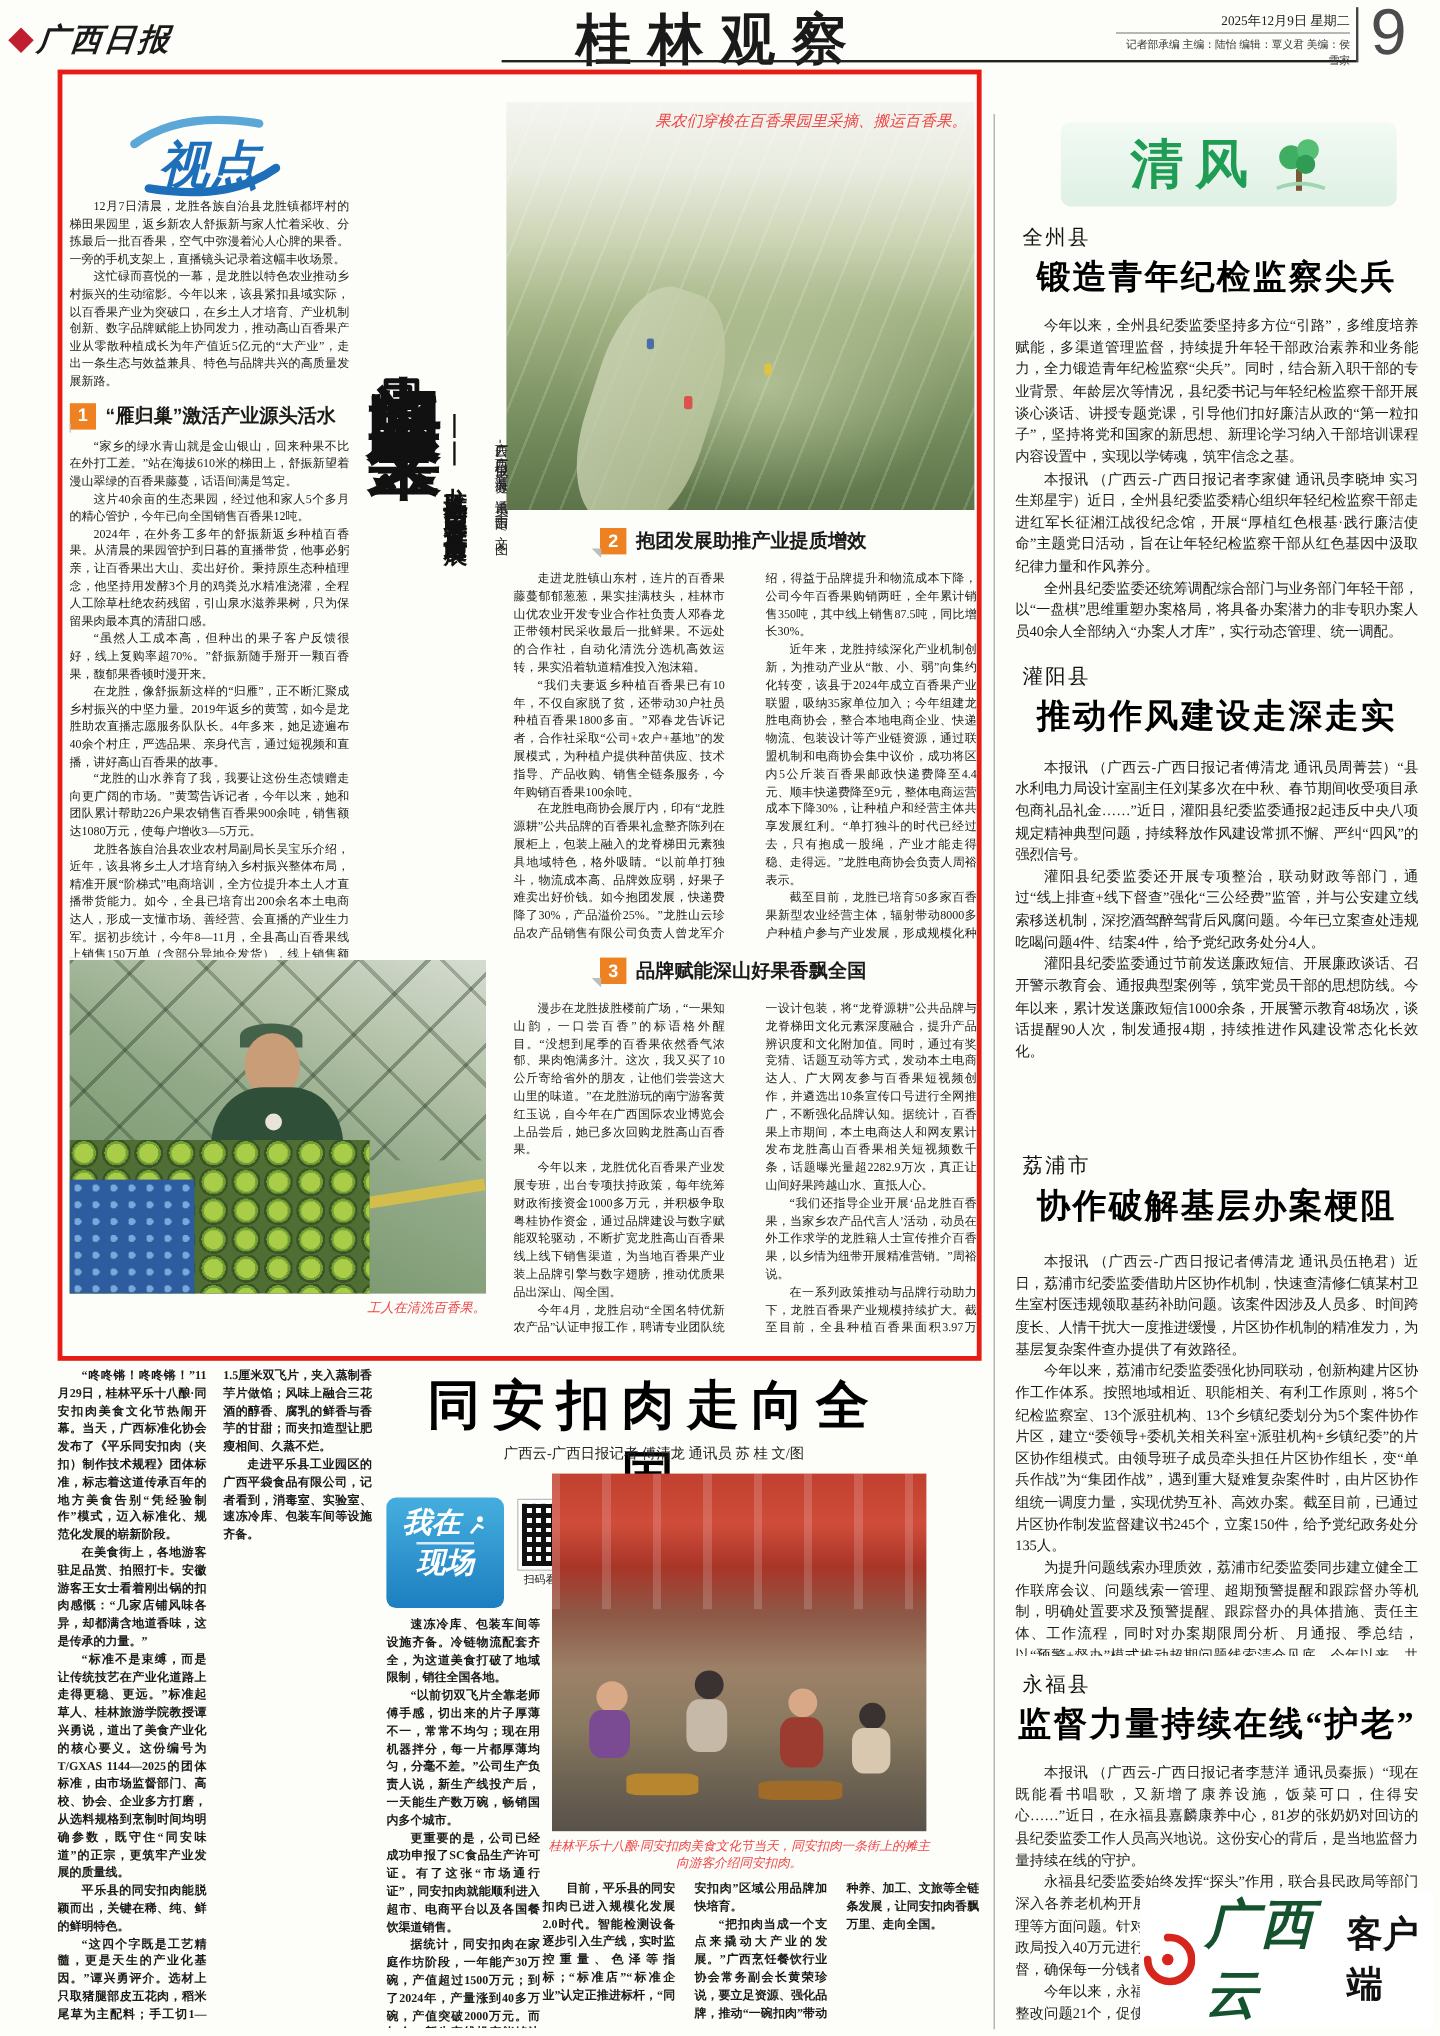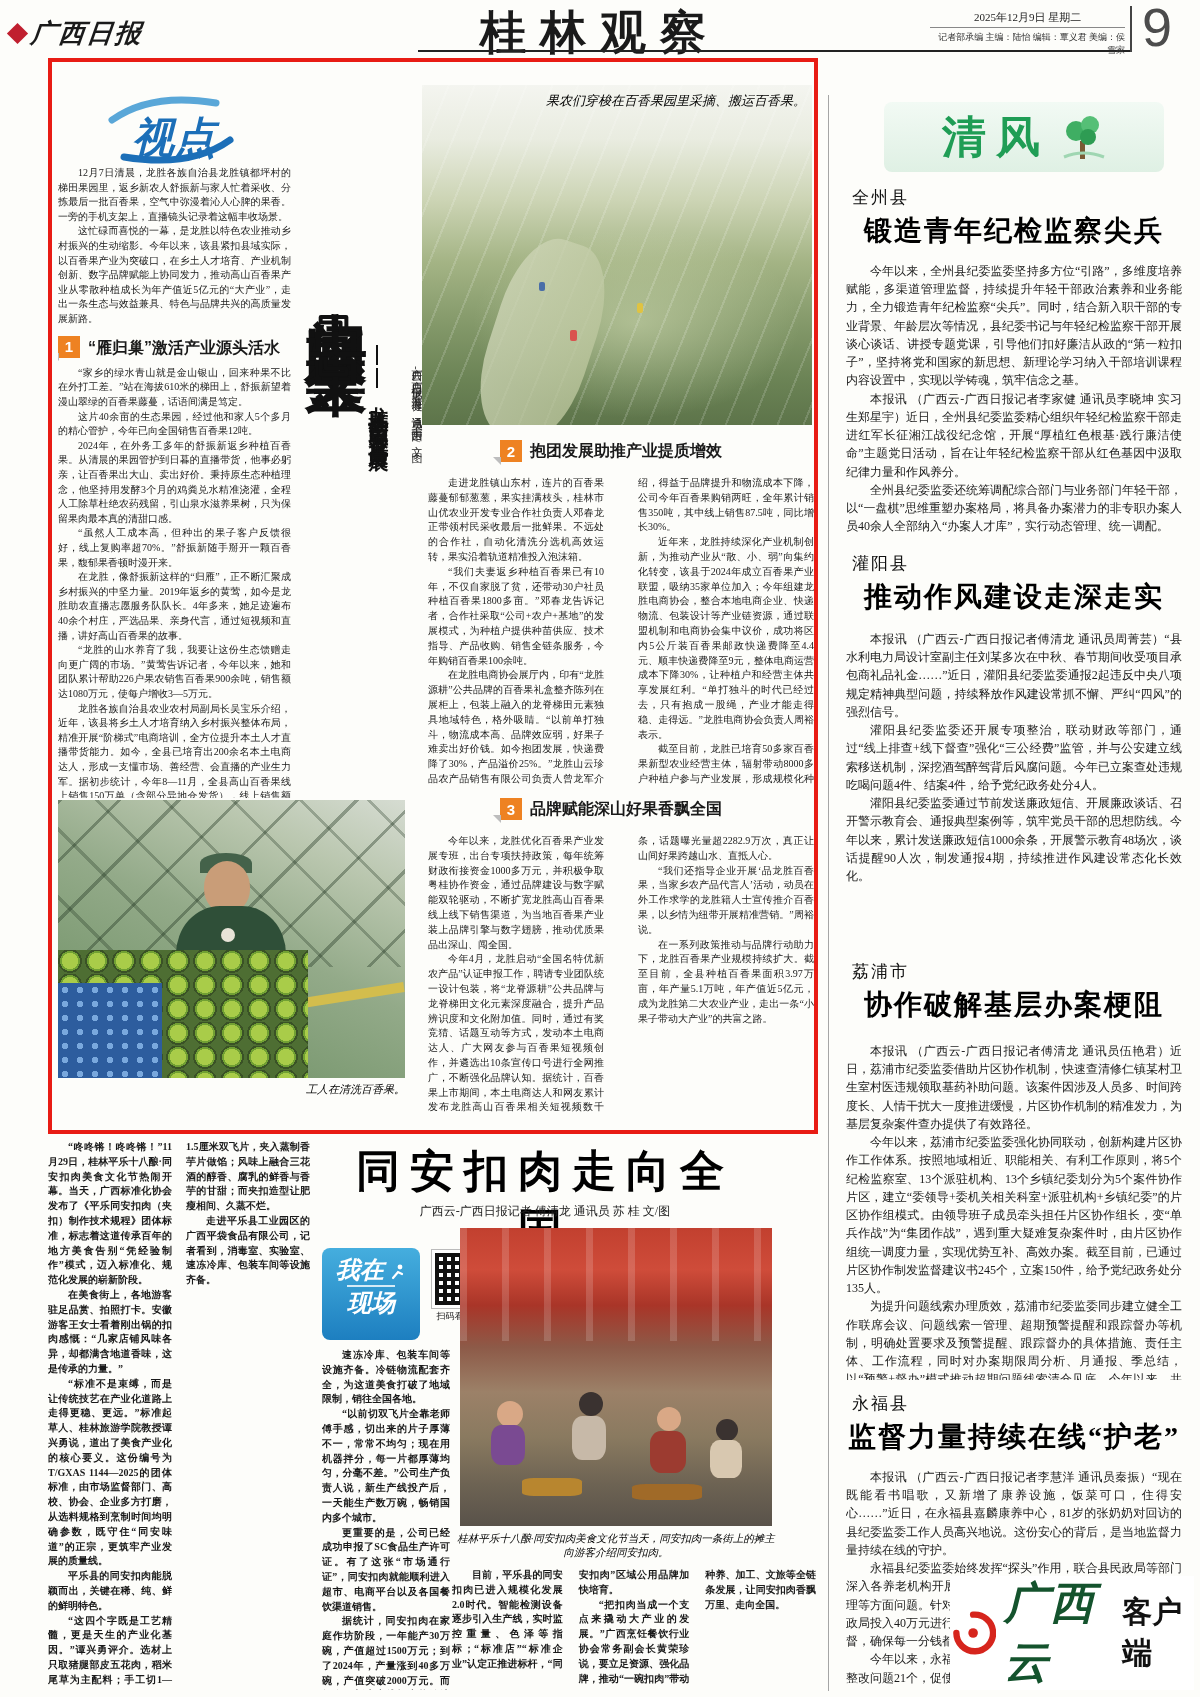--- a/index.html
+++ b/index.html
@@ -5,40 +5,40 @@
   html,body{margin:0;padding:0;background:#ffffff;}
   #canvas{position:relative;width:1200px;height:1697px;margin:0 auto;background:#fdfdfa;
           font-family:"Liberation Serif",serif;color:#1a1a1a;overflow:hidden;}
   .abs{position:absolute;}
   
   .masthead{display:flex;align-items:center;gap:6px;}
   .mast-diamond{width:15px;height:15px;background:#c01f2f;transform:rotate(45deg);display:inline-block;}
   .mast-text{font-size:26px;font-weight:bold;font-style:italic;transform:skewX(-6deg);letter-spacing:2px;}
   .section-title{font-family:"Liberation Sans",sans-serif;font-weight:900;font-size:46px;letter-spacing:14px;text-align:center;}
   .head-rule{background:#222;}
-  .dateline{font-size:11px;text-align:center;color:#222;}
+  .dateline{font-size:11px;text-align:right;color:#222;}
   .staffline{font-size:9px;text-align:right;color:#333;border-top:1px solid #888;padding-top:3px;margin-top:2px;}
   .pageno{font-family:"Liberation Sans",sans-serif;font-size:54px;color:#4c4c4c;}
   .pageno-rule{width:2px;background:#444;}
   
   .red-frame{border:4px solid #e81c14;background:transparent;}
   .para{margin:0;text-indent:2em;text-align:justify;}
   .body-text{font-size:10px;line-height:1.46;}
   .body-text-mid{font-size:10px;line-height:1.48;}
   .sec-head{display:flex;align-items:center;gap:8px;font-family:"Liberation Sans",sans-serif;font-weight:bold;font-size:16px;margin:9px 0 7px 0;}
   .sec-badge{position:relative;width:22px;height:22px;background:#ee8222;color:#fff;display:flex;align-items:center;justify-content:center;
              font-size:15px;font-weight:bold;font-family:"Liberation Sans",sans-serif;flex:0 0 auto;}
   .sec-badge .fold{position:absolute;left:-7px;bottom:-3px;width:0;height:0;border-top:8px solid #bdbdbd;border-left:8px solid transparent;}
   .cols2{column-count:2;column-gap:34px;column-fill:auto;height:100%;overflow:hidden;}
   .cols3{column-count:3;column-gap:16px;column-fill:auto;height:100%;overflow:hidden;}
   .vert{writing-mode:vertical-rl;}
   .main-headline{font-family:"Liberation Sans",sans-serif;font-weight:900;font-size:62px;letter-spacing:7px;color:#111;}
   .main-subtitle{font-family:"Liberation Sans",sans-serif;font-weight:bold;font-size:20px;letter-spacing:3px;color:#111;}
   .main-byline{font-size:11px;color:#222;letter-spacing:2px;}
-  .caption{font-style:italic;color:#000000;}
+  .caption{font-style:italic;color:#ef4444;}
   
   .photo-top{background:
       radial-gradient(ellipse 60% 40% at 55% 70%, rgba(210,220,180,.55), transparent 70%),
       linear-gradient(180deg,#f4f5f0 0%,#e9ece0 16%,#ccd4b4 34%,#a4b485 52%,#84996a 70%,#6c8456 86%,#5d744a 100%);
       overflow:hidden;}
   .photo-top .rows{position:absolute;inset:0;background:repeating-linear-gradient(112deg,rgba(255,255,255,.22) 0 2px,transparent 2px 24px);opacity:.7;}
   .photo-top .path{position:absolute;left:18%;top:45%;width:26%;height:60%;background:linear-gradient(100deg,#cfd6b8,#b9c49a);transform:rotate(18deg);border-radius:40%;opacity:.8;}
   .dotfig{position:absolute;border-radius:2px;}
   .photo-worker{background:linear-gradient(205deg,#d6dcd2 0%,#b9c6ae 22%,#93aa89 48%,#7c9a72 75%,#6e8d66 100%);overflow:hidden;}
   .photo-worker .trellis{position:absolute;inset:0 0 40% 0;background:
@@ -162,20 +162,21 @@
 
   <div class="abs sec-head" style="left:500px;top:798px;margin:0;">
     <span class="sec-badge">
         <span class="fold"></span>
         <span>3</span>
       </span>
     <span>品牌赋能深山好果香飘全国</span>
   </div>
   <div class="abs" style="left:428px;top:834px;width:386px;height:286px;">
     <div class="cols2 body-text-mid">
+        <p class="para">漫步在龙胜拔胜楼前广场，“一果知山韵，一口尝百香”的标语格外醒目。“没想到尾季的百香果依然香气浓郁、果肉饱满多汁。这次，我又买了10公斤寄给省外的朋友，让他们尝尝这大山里的味道。”在龙胜游玩的南宁游客黄红玉说，自今年在广西国际农业博览会上品尝后，她已多次回购龙胜高山百香果。</p>
         <p class="para">今年以来，龙胜优化百香果产业发展专班，出台专项扶持政策，每年统筹财政衔接资金1000多万元，并积极争取粤桂协作资金，通过品牌建设与数字赋能双轮驱动，不断扩宽龙胜高山百香果线上线下销售渠道，为当地百香果产业装上品牌引擎与数字翅膀，推动优质果品出深山、闯全国。</p>
         <p class="para">今年4月，龙胜启动“全国名特优新农产品”认证申报工作，聘请专业团队统一设计包装，将“龙脊源耕”公共品牌与龙脊梯田文化元素深度融合，提升产品辨识度和文化附加值。同时，通过有奖竞猜、话题互动等方式，发动本土电商达人、广大网友参与百香果短视频创作，并遴选出10条宣传口号进行全网推广，不断强化品牌认知。据统计，百香果上市期间，本土电商达人和网友累计发布龙胜高山百香果相关短视频数千条，话题曝光量超2282.9万次，真正让山间好果跨越山水、直抵人心。</p>
         <p class="para">“我们还指导企业开展‘品龙胜百香果，当家乡农产品代言人’活动，动员在外工作求学的龙胜籍人士宣传推介百香果，以乡情为纽带开展精准营销。”周裕说。</p>
         <p class="para">在一系列政策推动与品牌行动助力下，龙胜百香果产业规模持续扩大。截至目前，全县种植百香果面积3.97万亩，年产量5.1万吨，年产值近5亿元，成为龙胜第二大农业产业，走出一条“小果子带动大产业”的共富之路。</p>
       </div>
   </div>
 
   <div class="abs photo-worker" style="left:58px;top:800px;width:347px;height:278px;">
     <div class="trellis"></div>
     <div class="cap"></div>

